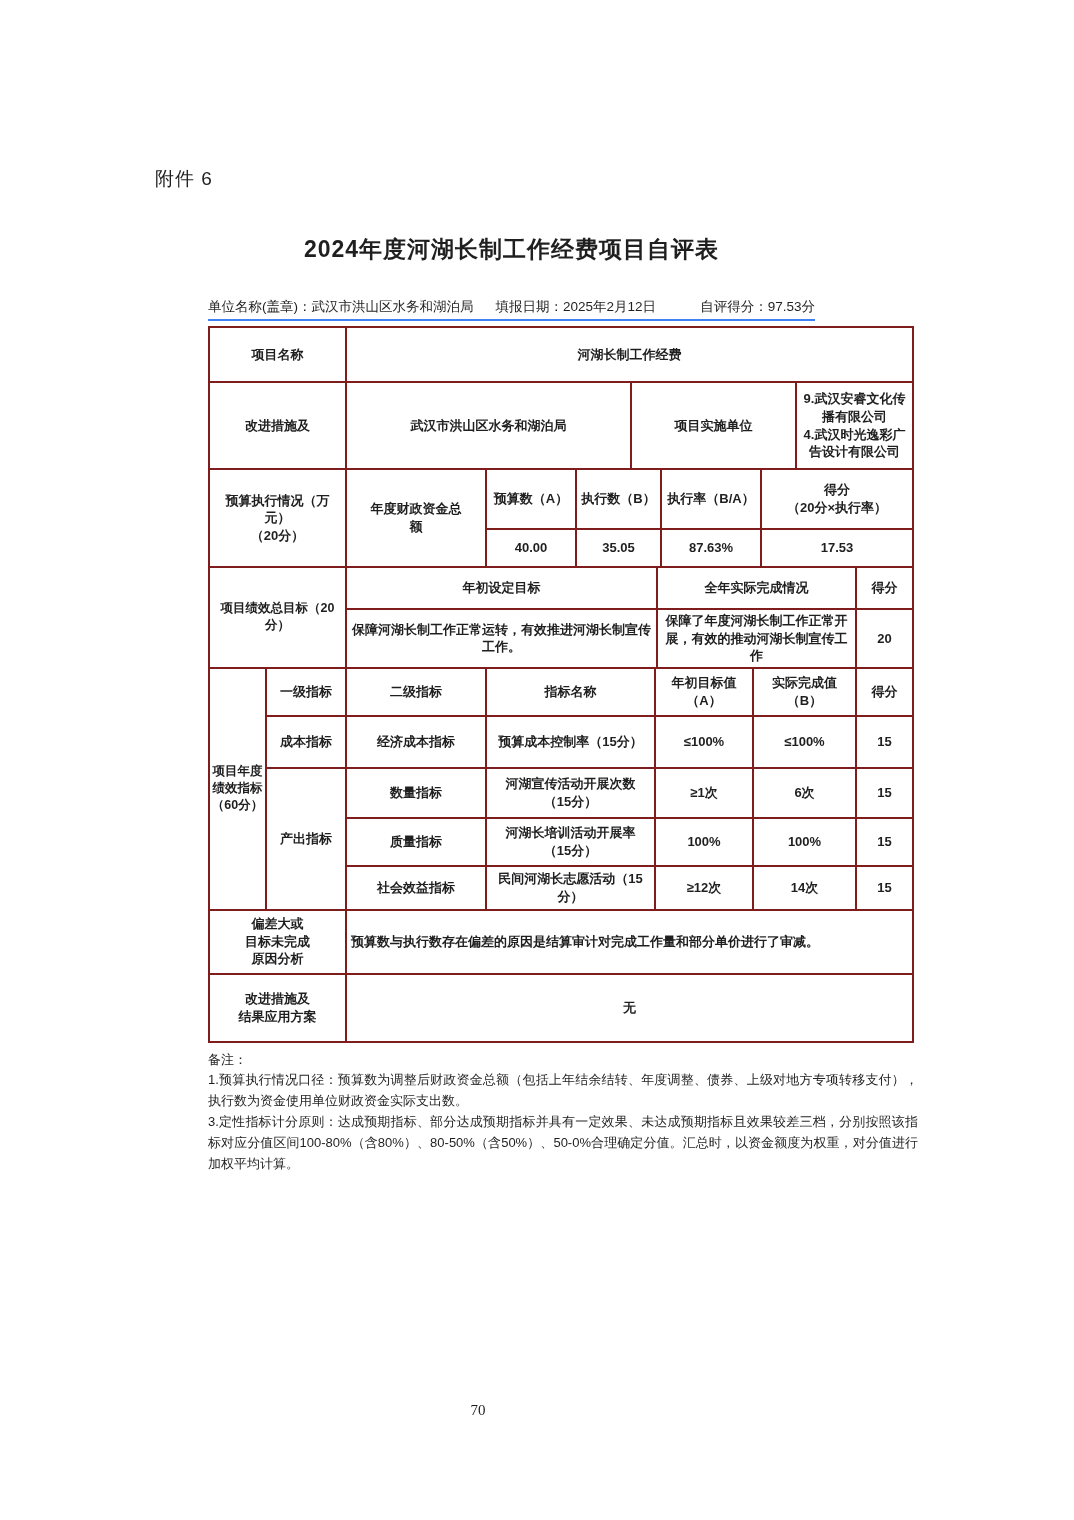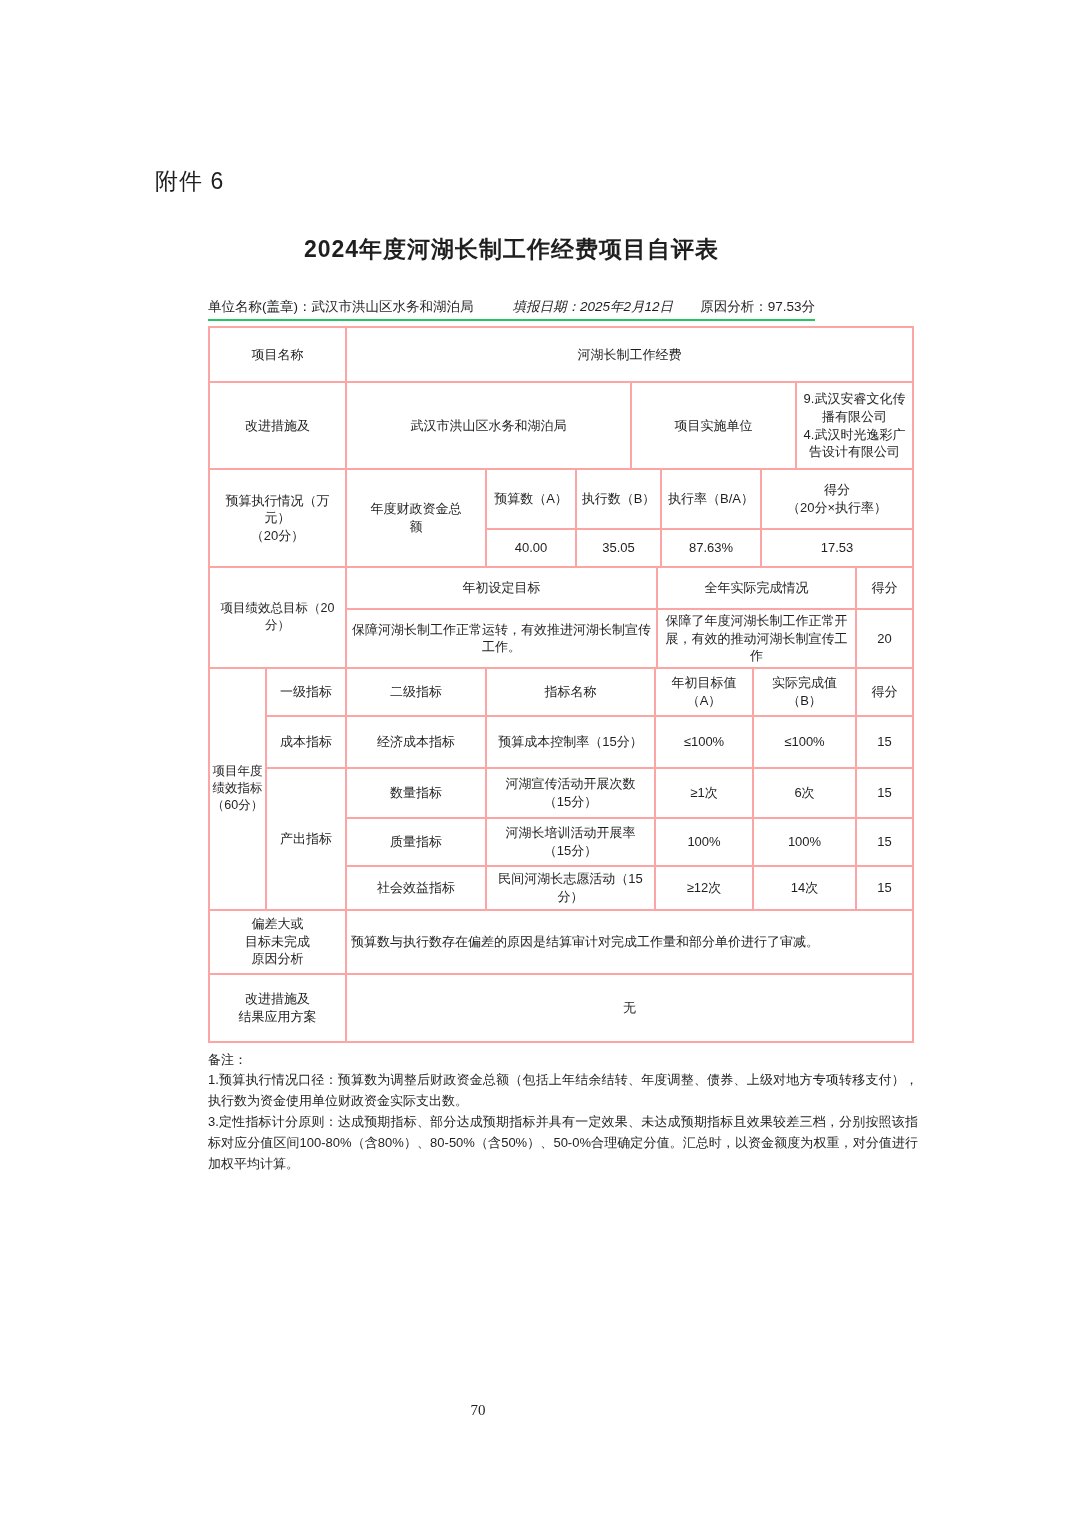--- a/index.html
+++ b/index.html
@@ -1,55 +1,56 @@
 <!DOCTYPE html>
 <html><head>
 <meta charset="utf-8">
 <style>
   html,body{margin:0;padding:0;}
   body{
     width:1074px;height:1520px;position:relative;background:#ffffff;
     font-family:"Liberation Sans", sans-serif;color:#1f1f1f;overflow:hidden;
   }
-  .attachment{position:absolute;left:155px;top:166px;font-size:23px;letter-spacing:1px;}
+  .attachment{position:absolute;left:155px;top:166px;font-size:19px;letter-spacing:1px;}
   .content{position:absolute;left:208px;top:234px;width:607px;}
   .doc-title{text-align:center;font-size:23px;font-weight:bold;letter-spacing:1px;margin:0 0 0 0;}
   .meta-line{
     display:flex;align-items:baseline;margin-top:33px;padding-bottom:3px;
-    border-bottom:2px solid #22c55e;font-size:13.5px;font-weight:500;white-space:nowrap;
+    border-bottom:2px solid #3b82f6;font-size:13.5px;font-weight:500;white-space:nowrap;
   }
-  .meta-date{margin-left:39px;font-style:italic;}
+  .meta-date{margin-left:22px;}
   .meta-score{margin-left:auto;}
   .meta-score-val{}
   .sect{border-collapse:collapse;table-layout:fixed;width:704px;}
   .sect + .sect{margin-top:-2px;}
   .tblwrap .sect:first-child{margin-top:5px;}
   .sect td{
-    border:2px solid #fca5a5;text-align:center;vertical-align:middle;
+    border:2px solid #7f1d1d;text-align:center;vertical-align:middle;
     font-size:13px;line-height:1.35;padding:2px 4px;white-space:pre-line;
     overflow:hidden;
+    font-weight:bold;
   }
   .sect td.left{text-align:left;}
   .notes{width:710px;margin-top:7px;font-size:13px;line-height:1.6;text-align:justify;}
   .notes div{margin:0;}
   .footer{position:absolute;top:1402px;left:0;width:956px;text-align:center;
     font-size:15px;font-family:"Liberation Serif", serif;}
 </style>
 </head>
 <body>
 
 <div class="attachment">附件 6</div>
 
 <div class="content">
   <div class="doc-title">2024年度河湖长制工作经费项目自评表</div>
 
   <div class="meta-line">
     <span><span>单位名称(盖章)：</span><span>武汉市洪山区水务和湖泊局</span></span>
     <span class="meta-date"><span>填报日期：</span><span>2025年2月12日</span></span>
-    <span class="meta-score"><span>原因分析：</span><span class="meta-score-val">97.53分</span></span>
+    <span class="meta-score"><span>自评得分：</span><span class="meta-score-val">97.53分</span></span>
   </div>
 
   <div class="tblwrap">
 
     <table class="sect">
       <colgroup>
           <col style="width:137px">
           <col style="width:567px">
         </colgroup>
       <tbody>

